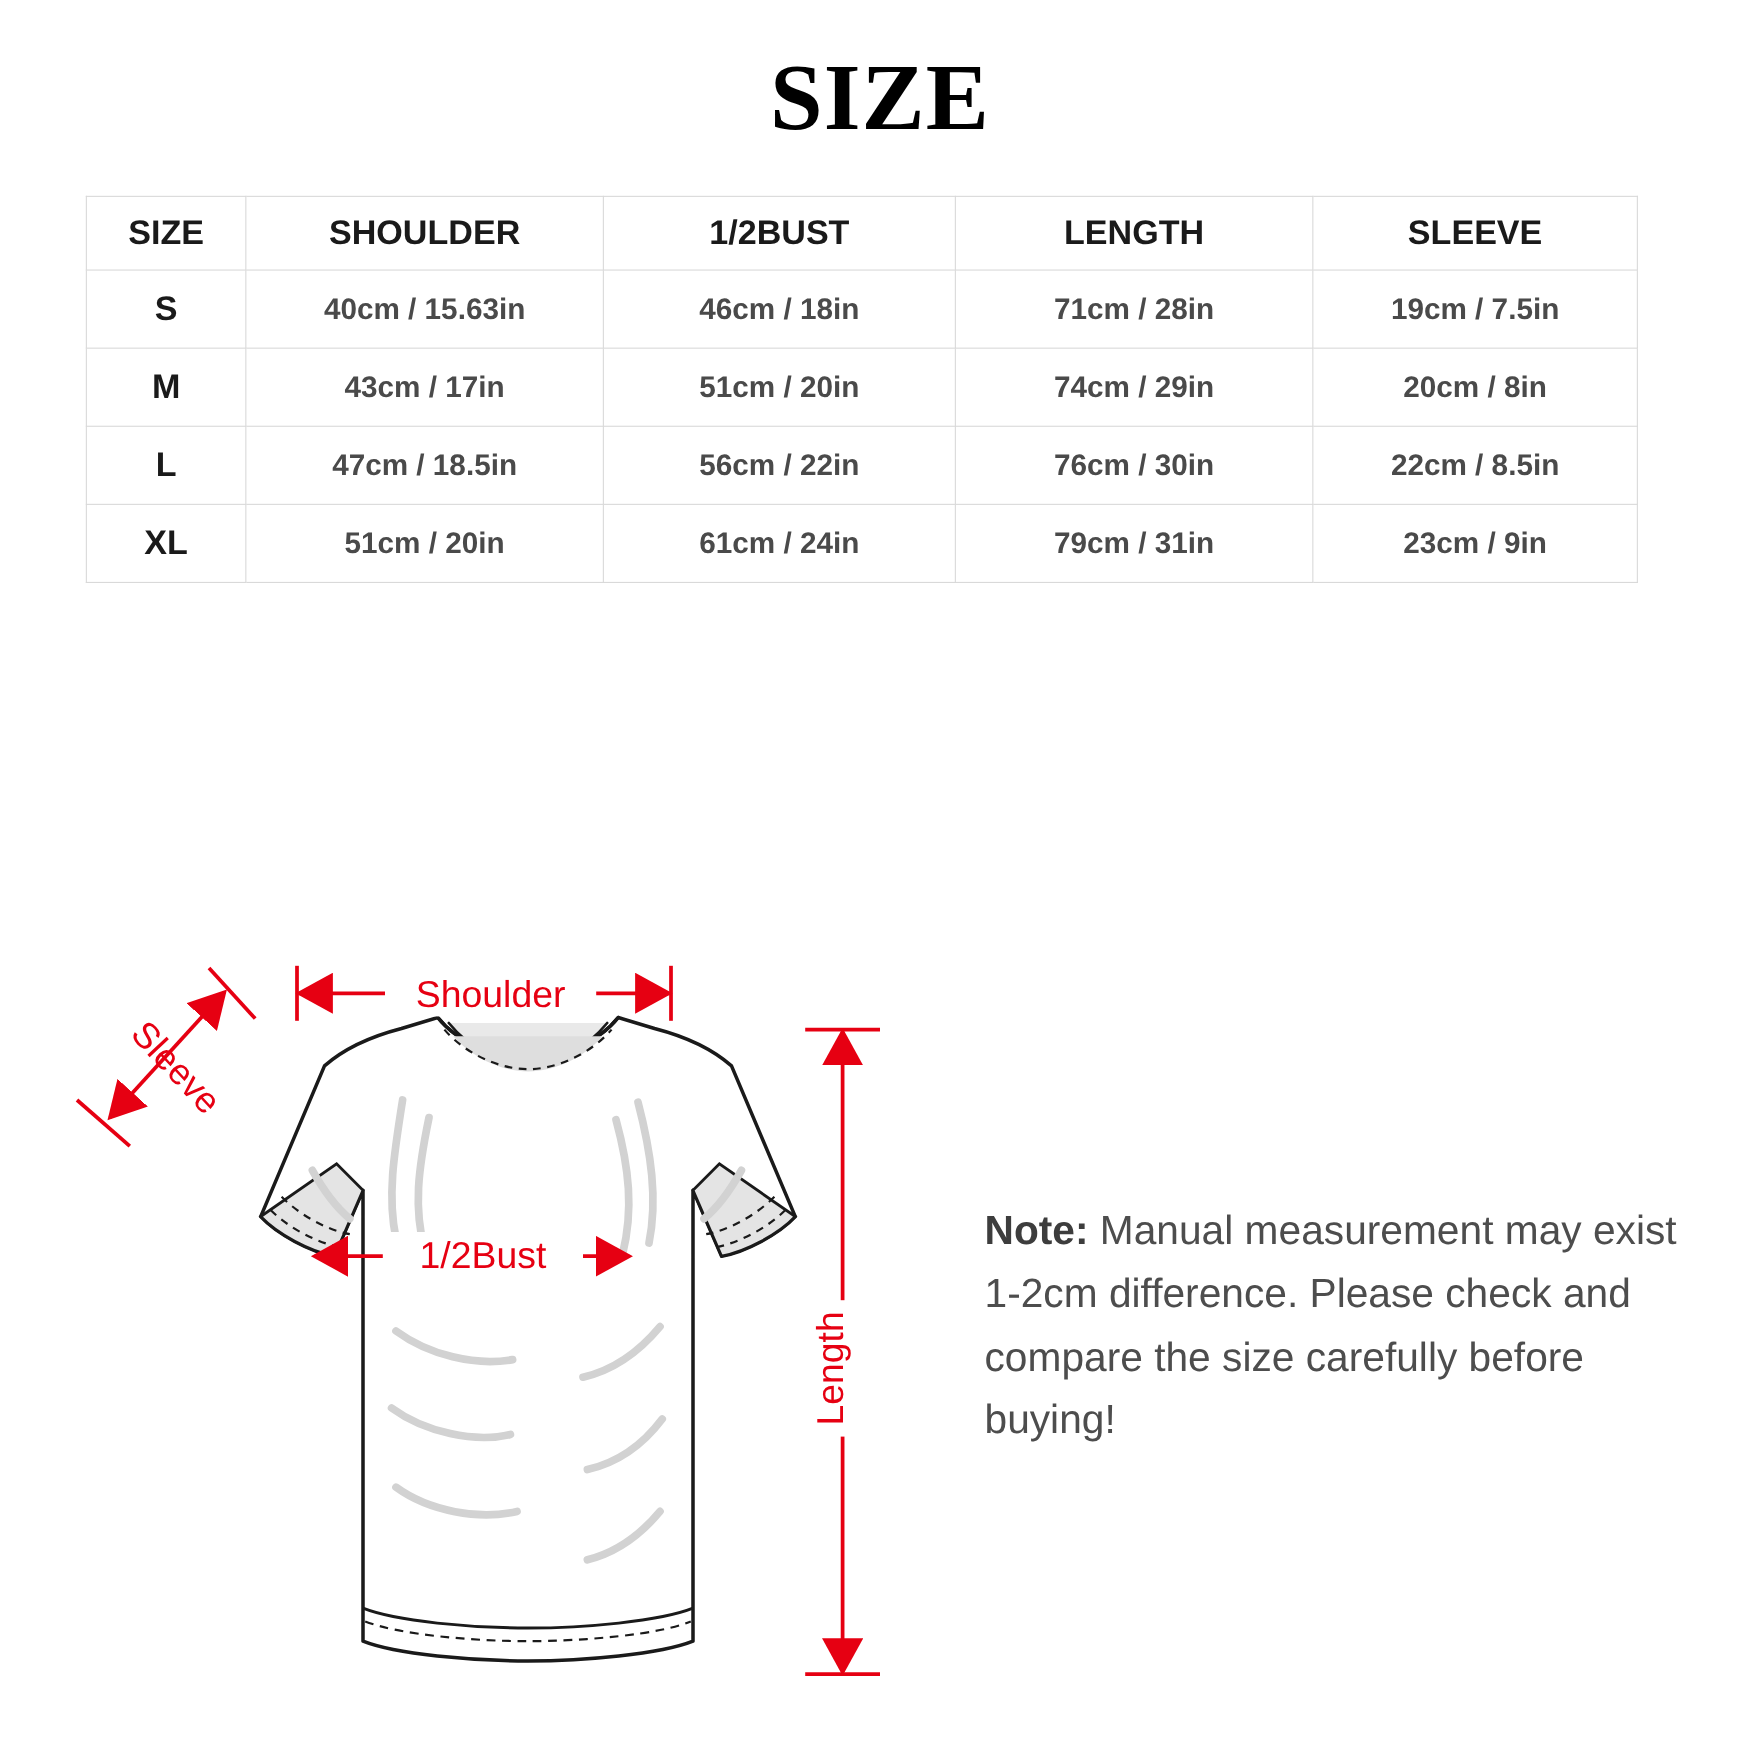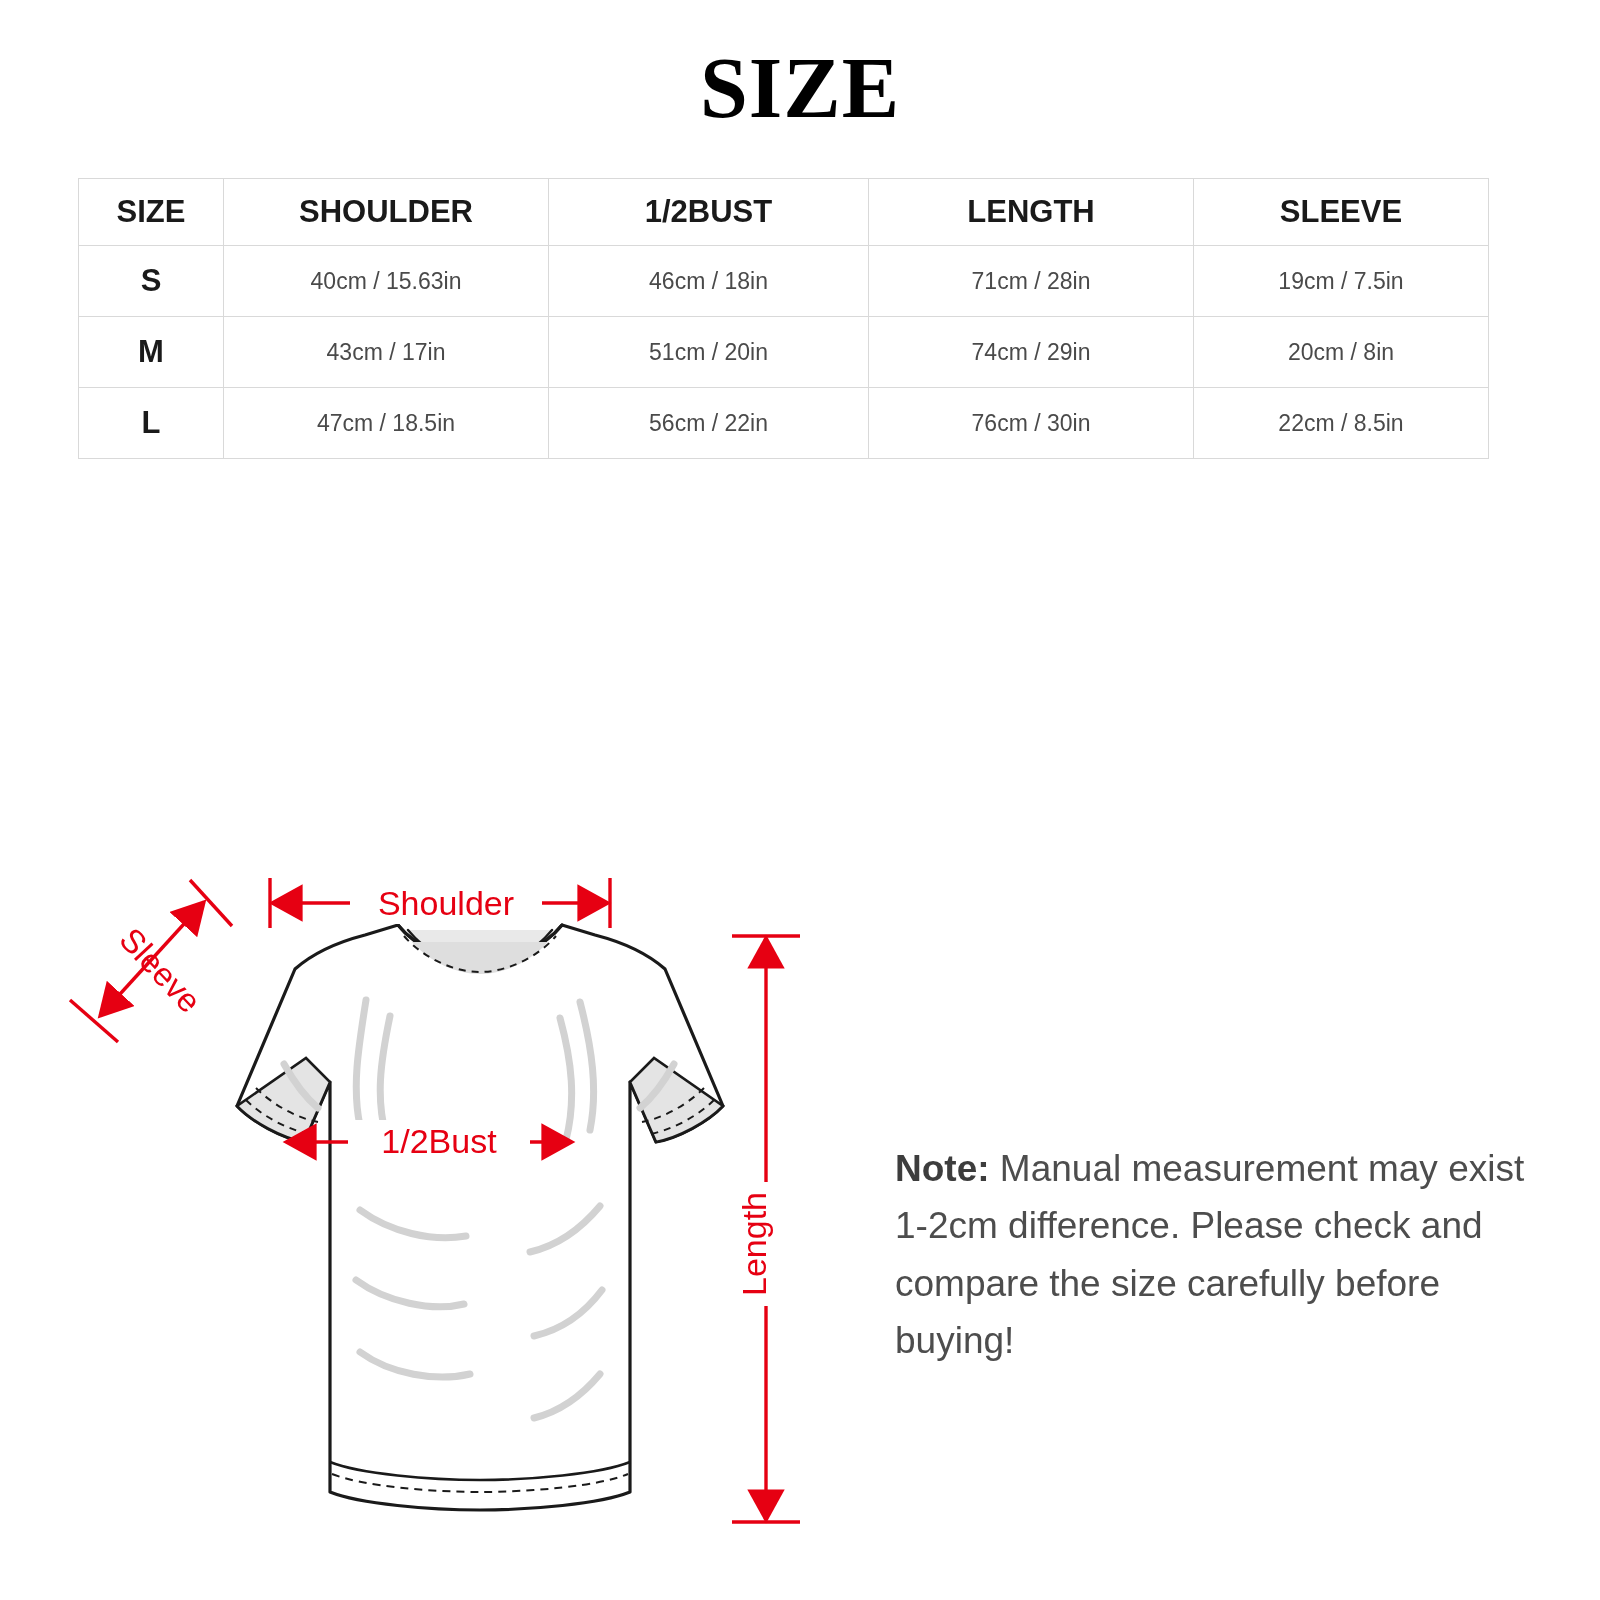--- a/index.html
+++ b/index.html
@@ -54,44 +54,44 @@
     font-weight: bold;
     color: #1a1a1a;
     height: 66px;
   }
   table.size-table td.size-col {
     font-size: 31px;
     font-weight: bold;
     color: #1a1a1a;
   }
   table.size-table td.val {
-    font-size: 23px;
+    font-size: 27px;
     color: #4a4a4a;
-    font-weight: normal;
+    font-weight: bold;
   }
   col.c-size { width: 145px; }
   col.c-shoulder { width: 325px; }
   col.c-bust { width: 320px; }
   col.c-length { width: 325px; }
   col.c-sleeve { width: 295px; }
 
   
   #diagram {
     position: absolute;
     top: 850px;
     left: 60px;
     width: 800px;
     height: 720px;
   }
   #diagram svg { display: block; }
 
   
   #note {
     position: absolute;
-    top: 1140px;
+    top: 1090px;
     left: 895px;
     width: 640px;
     font-size: 37px;
     line-height: 1.55;
     color: #4d4d4d;
   }
   #note .note-label {
     font-weight: bold;
     color: #3d3d3d;
   }
@@ -133,20 +133,27 @@
         <td class="val">51cm / 20in</td>
         <td class="val">74cm / 29in</td>
         <td class="val">20cm / 8in</td>
       </tr>
       <tr>
         <td class="size-col">L</td>
         <td class="val">47cm / 18.5in</td>
         <td class="val">56cm / 22in</td>
         <td class="val">76cm / 30in</td>
         <td class="val">22cm / 8.5in</td>
+      </tr>
+      <tr>
+        <td class="size-col">XL</td>
+        <td class="val">51cm / 20in</td>
+        <td class="val">61cm / 24in</td>
+        <td class="val">79cm / 31in</td>
+        <td class="val">23cm / 9in</td>
       </tr>
     </tbody>
   </table>
 </div>
 
 <div id="diagram">
 <svg width="800" height="720" viewBox="0 0 800 720" xmlns="http://www.w3.org/2000/svg">
   <defs>
     <marker id="arrR" markerWidth="11" markerHeight="11" refX="9" refY="5.5" orient="auto">
       <path d="M0,0 L10,5.5 L0,11 z" fill="#e60012"></path>

